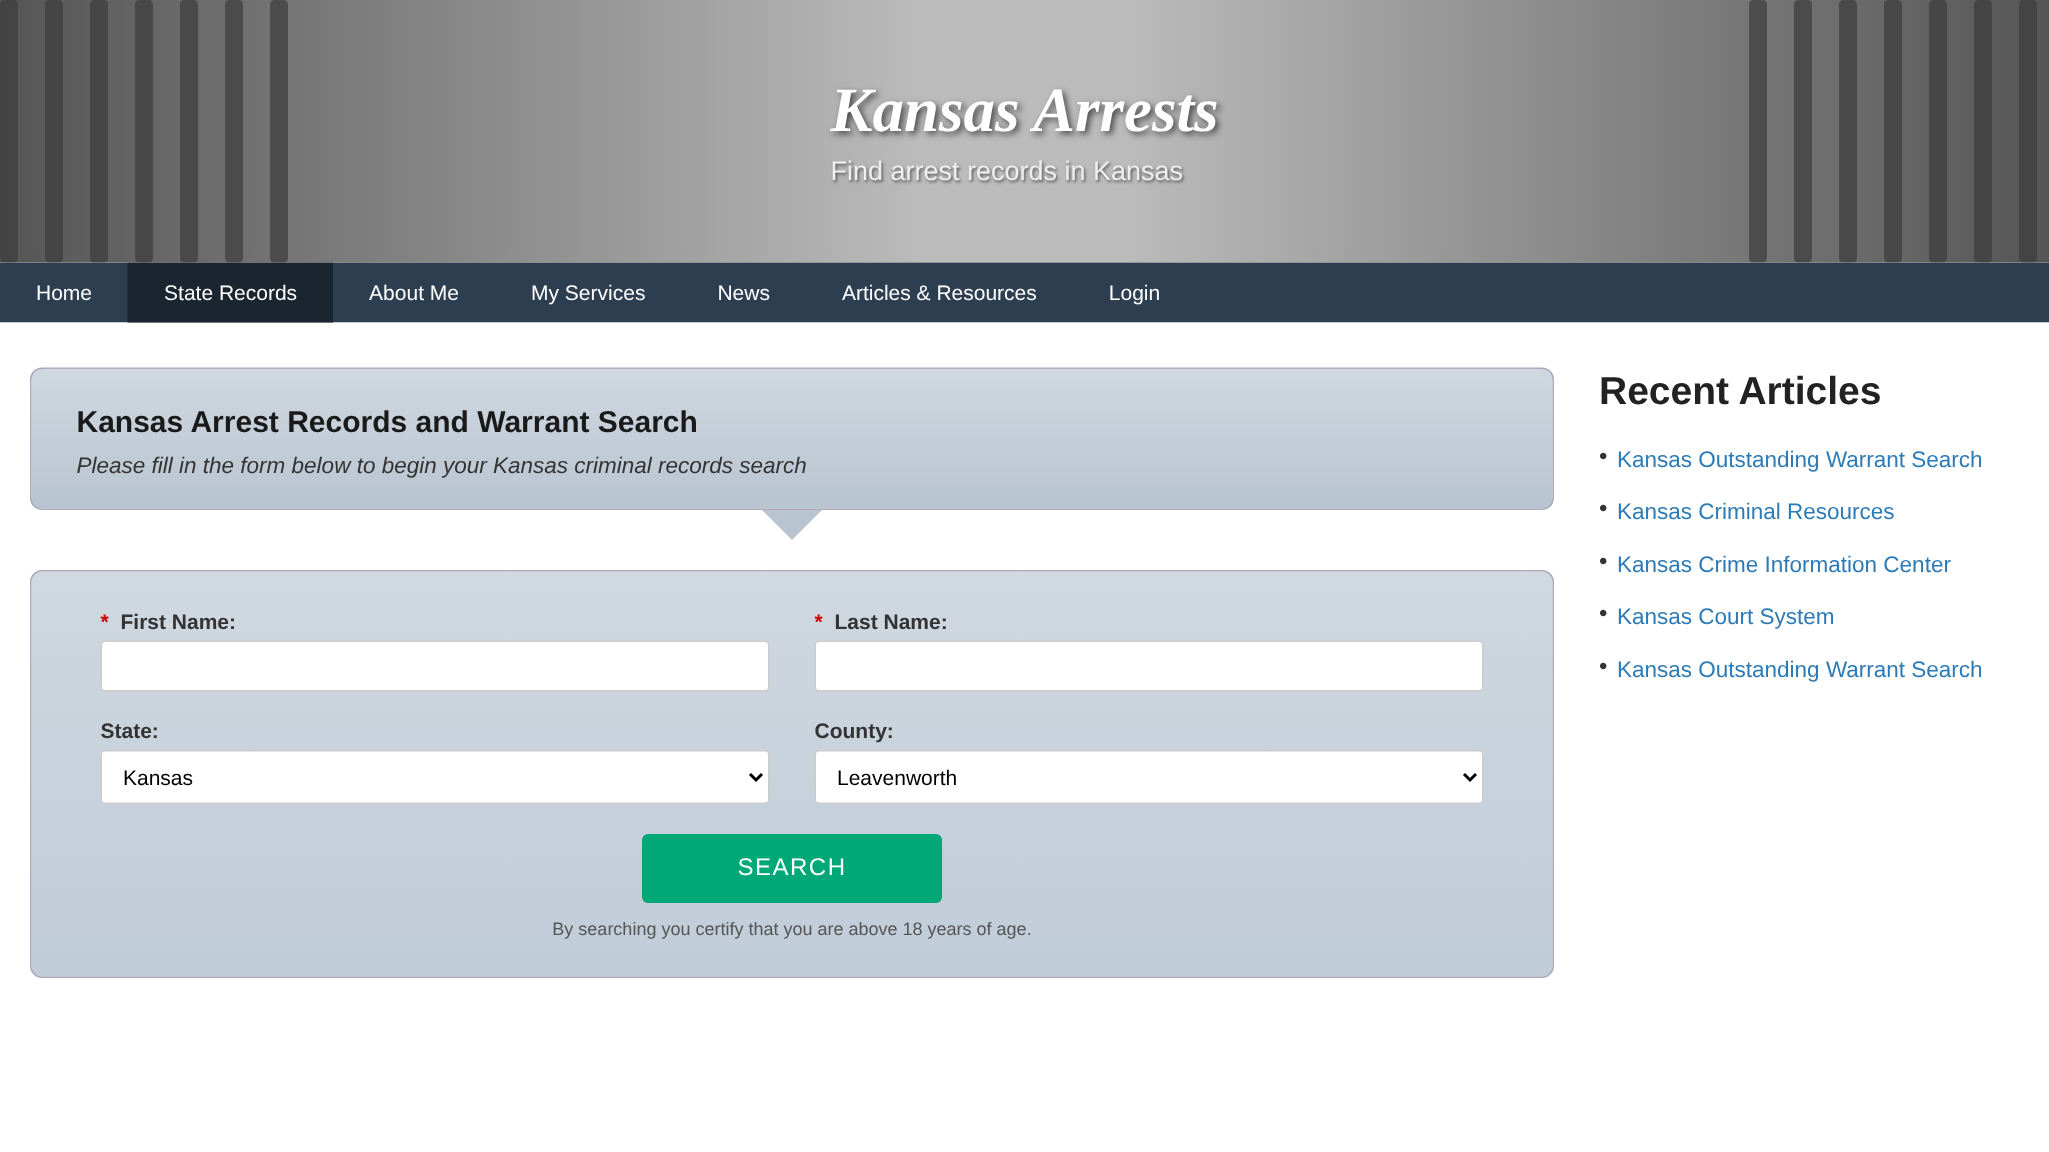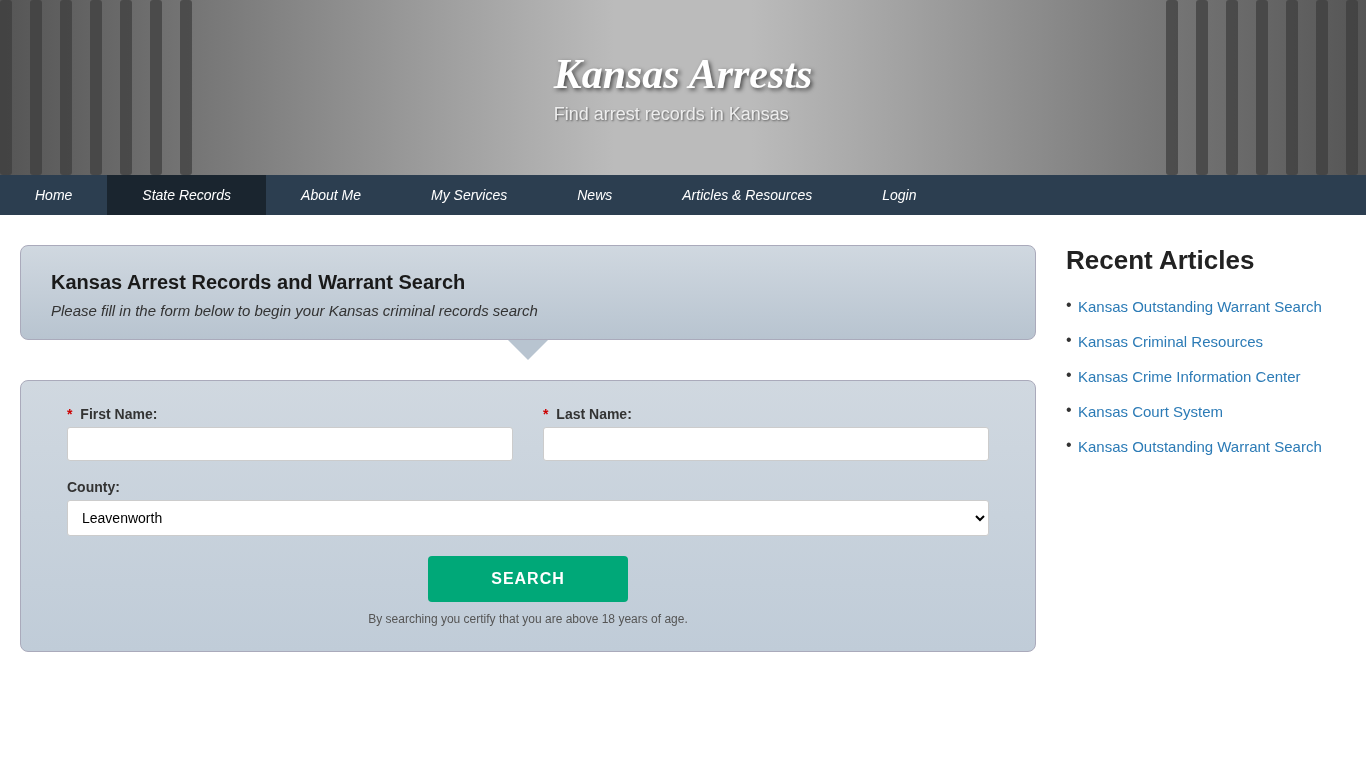--- a/index.html
+++ b/index.html
@@ -61,25 +61,24 @@
 
     
     nav {
       background: #2c3e50;
       display: flex;
       align-items: stretch;
     }
     nav a {
       color: #fff;
       text-decoration: none;
-      padding: 12px 35px;
+      padding: 12px 24px;
       font-size: 14px;
       display: block;
       transition: background 0.2s;
-      font-style: italic;
     }
     nav a:hover, nav a.active {
       background: #1a252f;
     }
 
     
     .page-body {
       display: flex;
       max-width: 1366px;
       margin: 0 auto;
@@ -177,21 +176,21 @@
       appearance: auto;
     }
     .search-btn {
       display: block;
       width: 200px;
       margin: 20px auto 10px;
       padding: 14px;
       background: #00a878;
       color: #fff;
       font-size: 16px;
-      font-weight: bold;
+      font-weight: normal;
       letter-spacing: 1px;
       border: none;
       border-radius: 4px;
       cursor: pointer;
       text-align: center;
     }
     .form-note {
       text-align: center;
       font-size: 12px;
       color: #555;
@@ -296,20 +295,30 @@
           <label class="form-label">
             <span class="required-star">*</span>
             <span>Last Name:</span>
           </label>
           <input type="text" class="form-input" style="">
         </div>
       </div>
 
       <div class="form-row">
         <div class="form-group">
+          <label class="form-label">State:</label>
+          <select class="form-select">
+            <option>Kansas</option>
+            <option>Missouri</option>
+            <option>Nebraska</option>
+            <option>Oklahoma</option>
+            <option>Colorado</option>
+          </select>
+        </div>
+        <div class="form-group">
           <label class="form-label">County:</label>
           <select class="form-select">
             <option>Leavenworth</option>
             <option>Johnson</option>
             <option>Wyandotte</option>
             <option>Douglas</option>
             <option>Shawnee</option>
             <option>Sedgwick</option>
           </select>
         </div>

